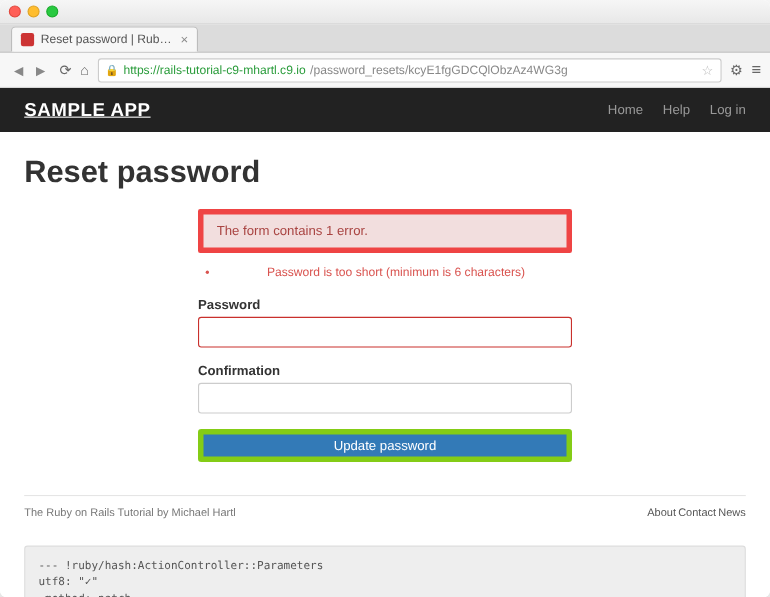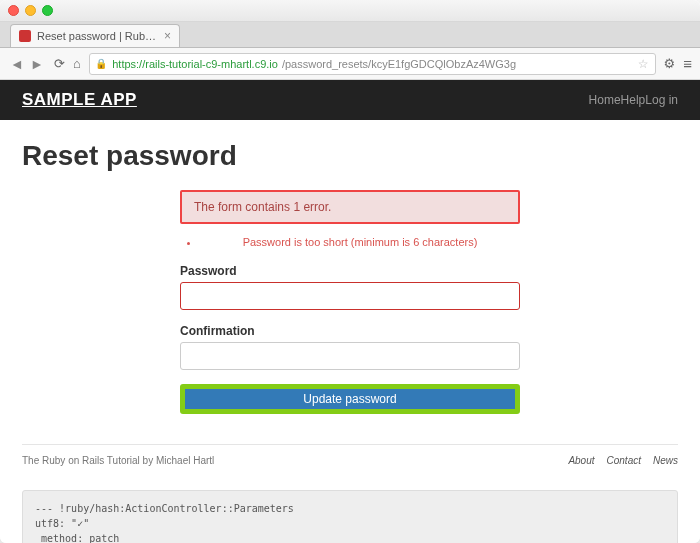--- a/index.html
+++ b/index.html
@@ -24,34 +24,34 @@
   .urlbar { flex: 1; height: 22px; background: #fff; border: 1px solid #ccc; border-radius: 3px; display: flex; align-items: center; padding: 0 6px; font-size: 11px; color: #333; gap: 4px; overflow: hidden; }
   .lock { color: #2a9c3b; font-size: 10px; }
   .url-host { color: #2a9c3b; }
   .url-path { color: #888; }
   .star { color: #bbb; margin-left: auto; font-size: 12px; }
   .gear { color: #666; font-size: 13px; }
   .menu-ico { color: #666; font-size: 15px; }
   .page { flex: 1; overflow: auto; background: #fff; }
   .navbar { background: #222; color: #fff; height: 40px; display: flex; align-items: center; padding: 0 22px; }
   .brand { font-weight: 800; font-size: 17px; letter-spacing: 0.5px; text-decoration: underline; }
-  .navlinks { margin-left: auto; display: flex; font-size: 12px; color: #999; }
+  .navlinks { margin-left: auto; display: flex; gap: 18px; font-size: 12px; color: #999; }
   .navlinks span { cursor: pointer; }
   .content { padding: 20px 22px 0 22px; }
   h1 { text-align: left; font-size: 28px; font-weight: 600; color: #333; margin-bottom: 18px; }
   .form-wrap { max-width: 340px; margin: 0 auto; }
-  .alert { background: #f2dede; border: 2px solid #ef4444; color: #a94442; padding: 8px 12px; font-size: 12px; border-radius: 2px; margin-bottom: 12px; }
+  .alert { background: #f2dede; border: 5px solid #ef4444; color: #a94442; padding: 8px 12px; font-size: 12px; border-radius: 2px; margin-bottom: 12px; }
   .errors { color: #d9534f; font-size: 11px; margin-bottom: 16px; padding-left: 20px; text-align: center; }
   .errors li { list-style: disc; }
   label { display: block; font-weight: 700; font-size: 12px; color: #333; margin-bottom: 4px; }
   .field { width: 100%; height: 28px; border: 1px solid #ccc; border-radius: 3px; padding: 0 8px; font-size: 12px; margin-bottom: 14px; }
   .field.error { border-color: #c9302c; }
   .submit { width: 100%; height: 30px; background: #337ab7; color: #fff; border: 5px solid #84cc16; border-radius: 3px; font-size: 12px; font-weight: 500; cursor: pointer; }
   .footer { border-top: 1px solid #e5e5e5; margin: 30px 22px 0 22px; padding: 10px 0; display: flex; font-size: 10px; color: #777; justify-content: flex-end; }
-  .footer-links { margin-left: auto; display: flex; gap: 12px; color: #555; font-style: italic; }
+  .footer-links { margin-left: auto; display: flex; gap: 2px; color: #555; }
   .debug { margin: 14px 22px 0 22px; background: #eee; border: 1px solid #ddd; border-radius: 3px; padding: 10px 12px; font-family: Menlo, Consolas, monospace; font-size: 10px; color: #555; white-space: pre; line-height: 1.5; overflow: hidden; }
 </style>
 </head>
 <body>
 
 <div class="browser-window">
 
   <div class="titlebar">
     <div class="traffic">
       <div class="dot red"></div>

